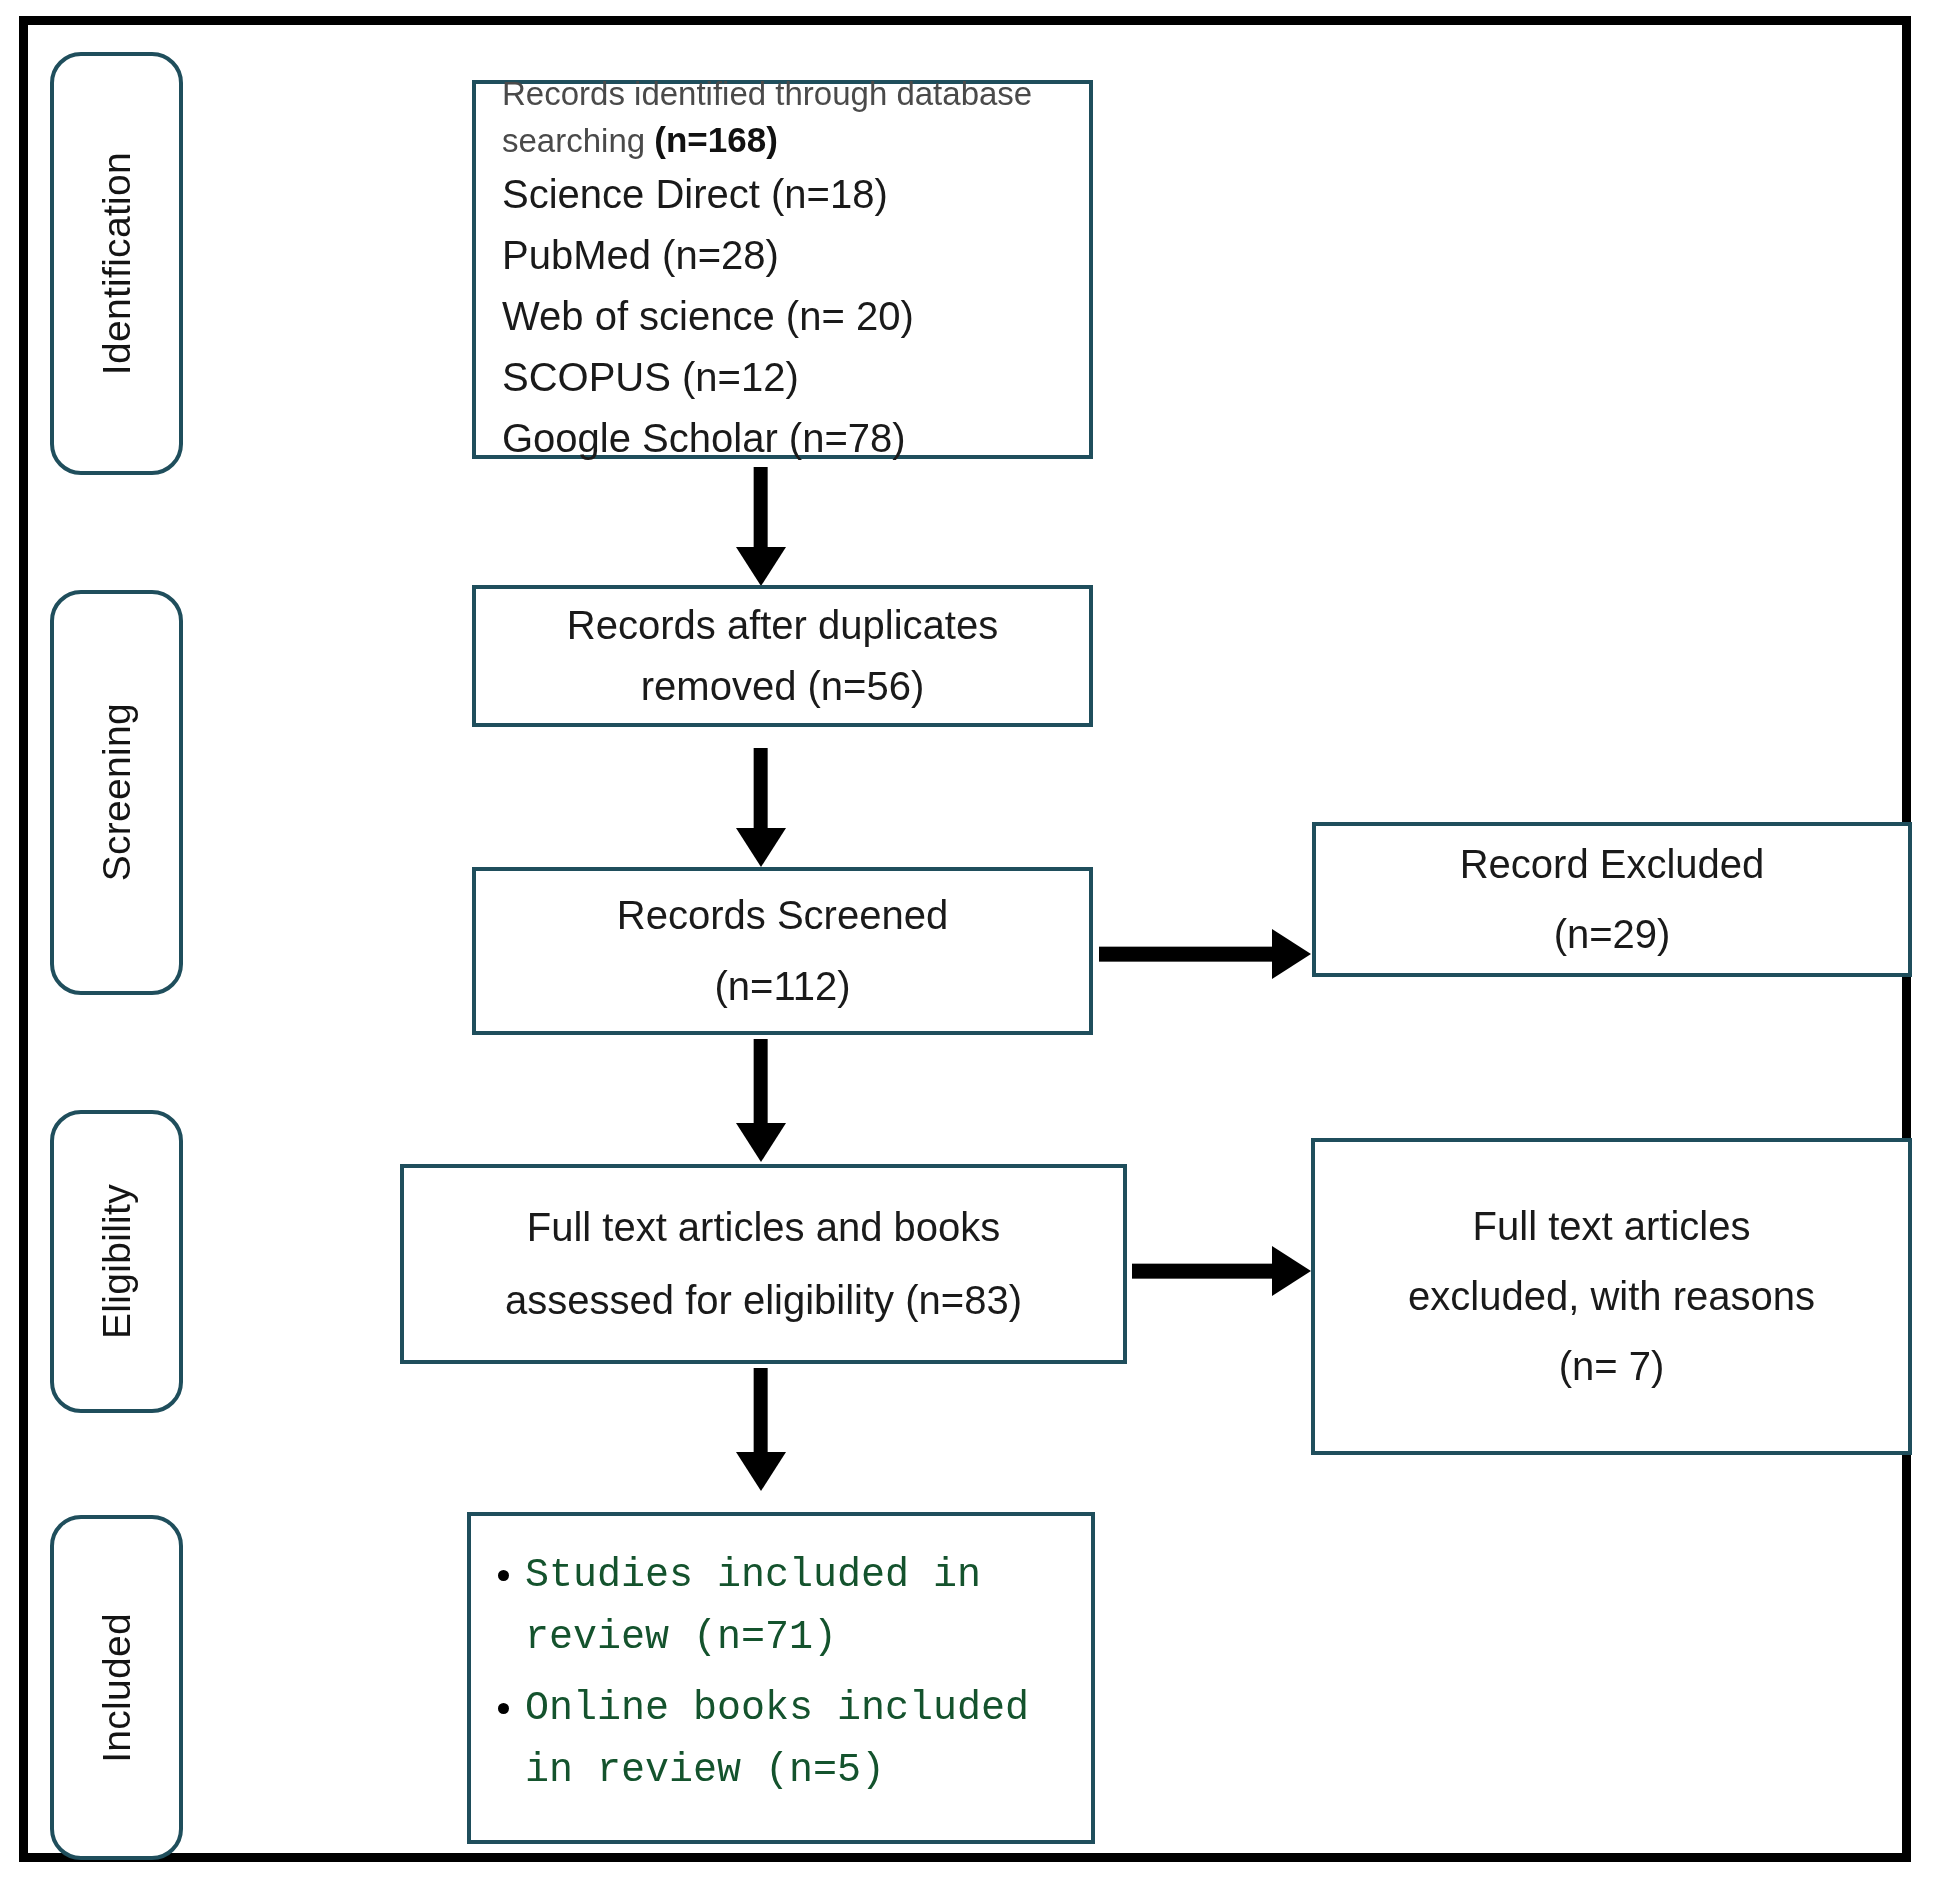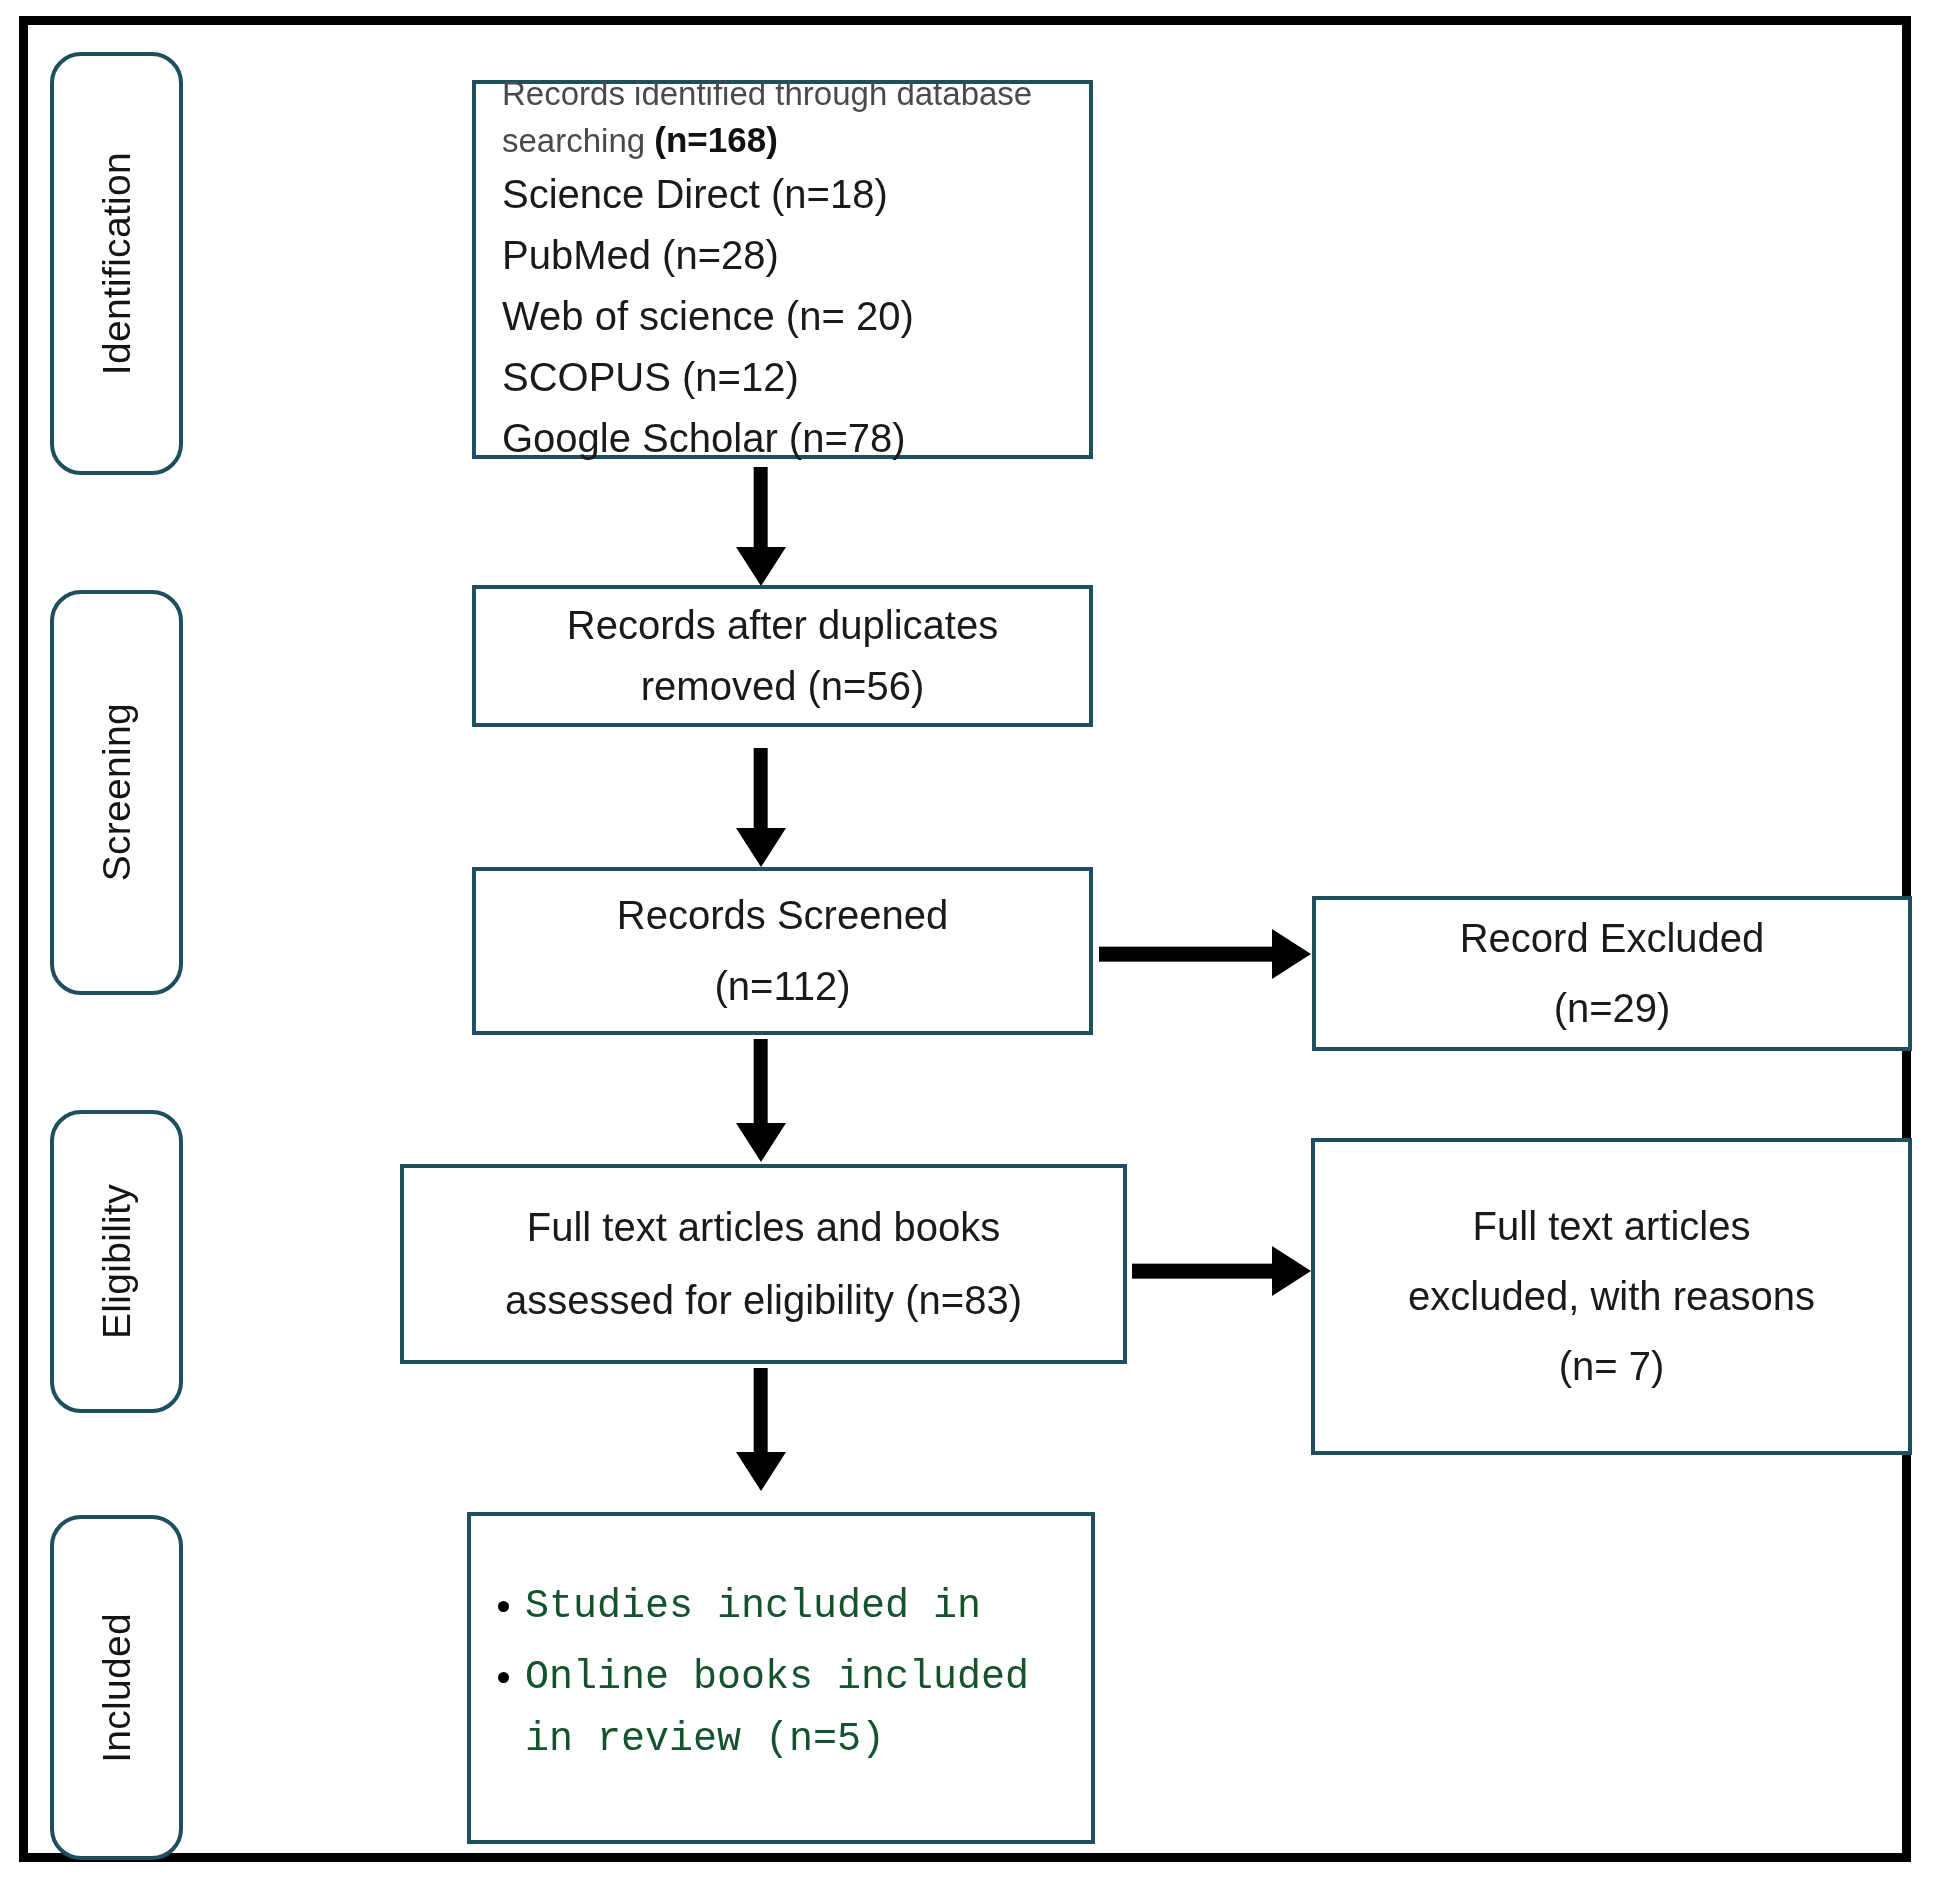--- a/index.html
+++ b/index.html
@@ -213,21 +213,21 @@
   <div class="flow-box box-center" style="left:472px; top:867px; width:621px; height:168px;">
     <div class="line">Records Screened</div>
     <div class="line" style="margin-top:10.7px;">(n=112)</div>
   </div>
 
   <div class="arrow-h" style="left:1099px; top:924px; width:212px; height:60px;">
     <div class="shaft" style="width:175px;"></div>
     <div class="head"></div>
   </div>
 
-  <div class="flow-box box-center" style="left:1312px; top:896px; width:600px; height:155px;">
+  <div class="flow-box box-center" style="left:1312px; top:822px; width:600px; height:155px;">
     <div class="line">Record Excluded</div>
     <div class="line" style="margin-top:9.3px;">(n=29)</div>
   </div>
 
   <div class="arrow-v" style="left:727px; top:1039px; width:67px; height:123px;">
     <div class="shaft" style="height:85px;"></div>
     <div class="head"></div>
   </div>
 
   <div class="flow-box box-center" style="left:400px; top:1164px; width:727px; height:200px;">
@@ -249,20 +249,21 @@
   <div class="arrow-v" style="left:727px; top:1368px; width:67px; height:123px;">
     <div class="shaft" style="height:85px;"></div>
     <div class="head"></div>
   </div>
 
   <div class="flow-box box-left" style="left:467px; top:1512px; width:628px; height:332px; padding-left:23px;">
     <ul class="bullets">
       <li>
         <span class="dot"></span>
         <span class="txt">Studies included in</span>
+        <span class="txt">review (n=71)</span>
       </li>
       <li>
         <span class="dot"></span>
         <span class="txt">Online books included</span>
         <span class="txt">in review (n=5)</span>
       </li>
     </ul>
   </div>
 
 </div>

